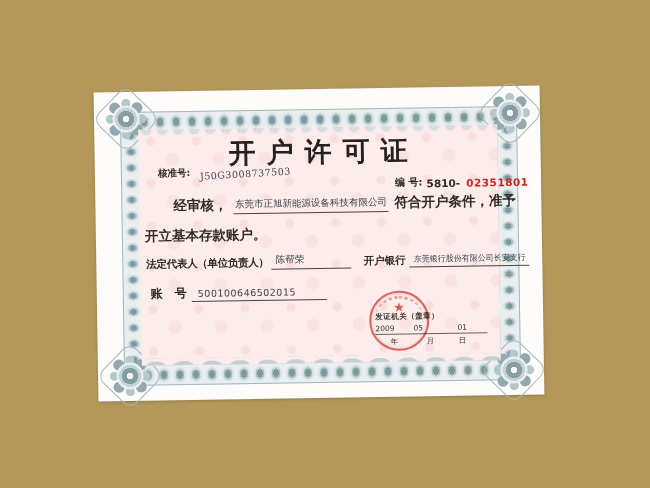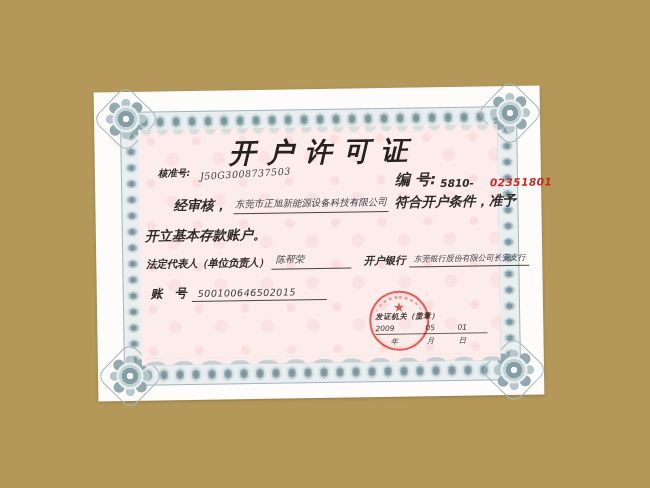--- a/index.html
+++ b/index.html
@@ -2,21 +2,21 @@
 <html><head>
 <meta charset="utf-8">
 <style>
   html,body{margin:0;padding:0;}
   body{
     width:650px;height:488px;overflow:hidden;
     background:#b3985a;
     font-family:"DejaVu Sans","Liberation Sans",sans-serif;
     position:relative;
   }
-  .stage{position:absolute;inset:0;font-style:italic;}
+  .stage{position:absolute;inset:0;}
   
   .paper{
     position:absolute;left:96px;top:89px;width:446px;height:309px;
     background:#fdfcfa;
     transform:rotate(-0.9deg);
     box-shadow:0 1px 3px rgba(90,70,30,.35);
   }
   
   .band{position:absolute;}
   .band-h{
@@ -82,43 +82,43 @@
   .lbl{color:#2e2a26;font-weight:bold;}
   .row{position:absolute;display:flex;align-items:flex-end;white-space:nowrap;}
   .row-approval{left:63px;top:76px;}
   .approval-label{font-size:9.5px;}
   .approval-value{
     font-family:"DejaVu Serif","Liberation Serif",serif;
     font-size:9.5px;color:#44434c;margin-left:10px;
     transform:rotate(-2.5deg);letter-spacing:.5px;
   }
   .row-serial{left:300px;top:78px;}
-  .serial-label{font-size:15px;}
+  .serial-label{font-size:10px;}
   .serial-prefix{font-size:10.5px;color:#2e2a26;margin-left:4px;font-weight:bold;margin-top:12px;}
-  .serial-number{font-size:10.5px;color:#c8281e;font-weight:bold;letter-spacing:.5px;margin-left:16px;}
+  .serial-number{font-size:10.5px;color:#c8281e;font-weight:bold;letter-spacing:.5px;margin-left:6px;}
   .row-body{left:78px;top:106px;}
   .body-text{font-size:13.5px;}
   .uline{border-bottom:1px solid #4a463f;text-align:center;padding-bottom:2px;}
   .company{width:155px;margin:0 6px;font-size:9.5px;color:#3a3f45;font-weight:normal;}
   .body-line2{position:absolute;left:49px;top:136px;font-size:13.5px;}
   .row-rep{left:50px;top:164px;}
   .rep-label{font-size:10.5px;letter-spacing:-.3px;}
   .rep-name{width:76px;margin-left:3px;font-size:9.5px;color:#3a3f45;font-weight:normal;text-align:left;padding-left:4px;}
   .bank-label{font-size:10.5px;margin-left:12px;}
   .bank-name{width:120px;margin-left:4px;font-size:8px;color:#3a3f45;font-weight:normal;}
   .row-account{left:54px;top:194px;}
   .account-label{font-size:12px;text-align:center;}
   .account-number{width:129px;margin-left:5px;font-size:9.5px;color:#3a3f45;font-weight:normal;text-align:left;padding-left:6px;letter-spacing:.5px;}
   
   .issue{position:absolute;left:278px;top:224px;width:130px;color:#3a332e;}
   .issue-label{font-size:7.5px;font-weight:bold;letter-spacing:.5px;}
   .issue-date{font-size:7.5px;margin-top:2px;border-bottom:1px solid #6b625a;padding-bottom:1px;width:112px;display:flex;}
   .issue-date span{display:inline-block;}
   .d-year{width:38px;}
-  .d-month{width:34px;text-align:center;}
+  .d-month{width:34px;text-align:left;}
   .d-day{width:30px;text-align:center;}
   .issue-ymd{font-size:7.5px;margin-top:2px;width:112px;display:flex;}
   .u-year{width:38px;text-align:center;}
   .u-month{width:34px;text-align:center;}
   .u-day{width:30px;text-align:center;}
   .seal{
     position:absolute;left:272px;top:203px;width:56px;height:56px;
     border:2.5px solid rgba(216,69,58,.8);border-radius:50%;
     mix-blend-mode:multiply;
     box-shadow:inset 0 0 4px rgba(216,69,58,.25);

